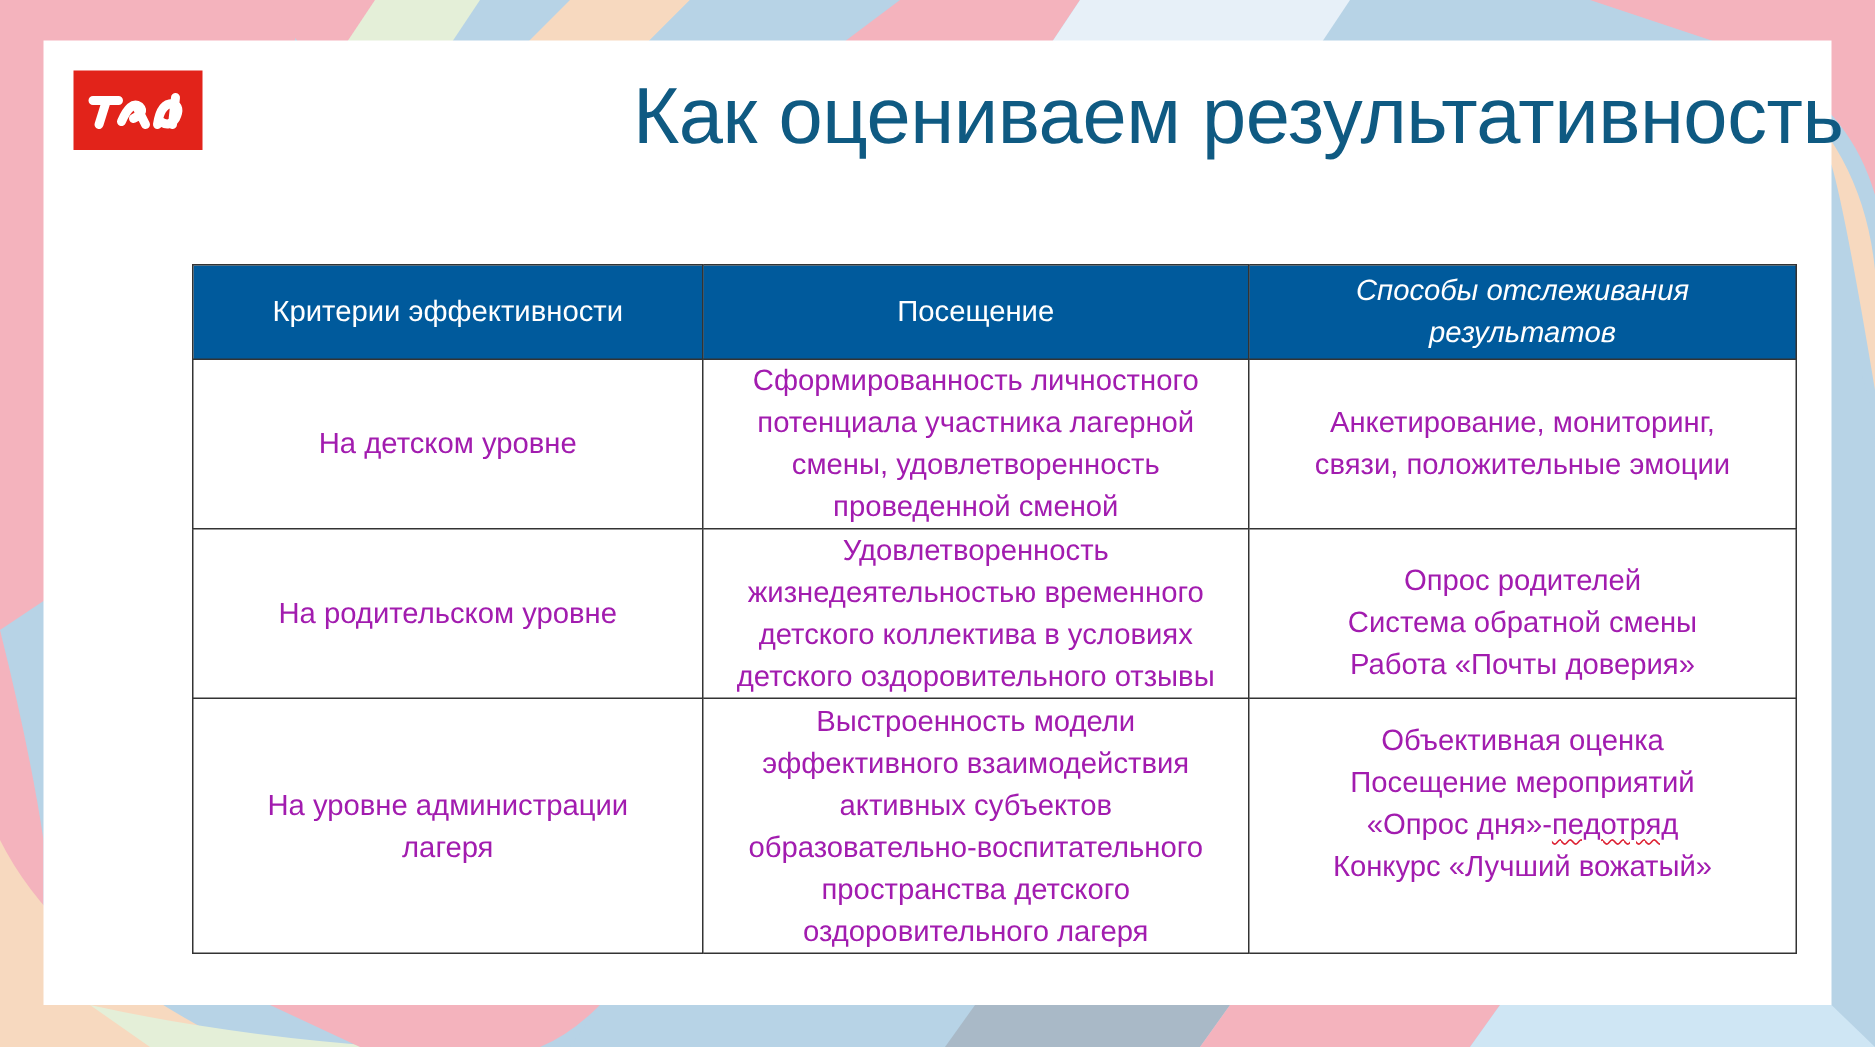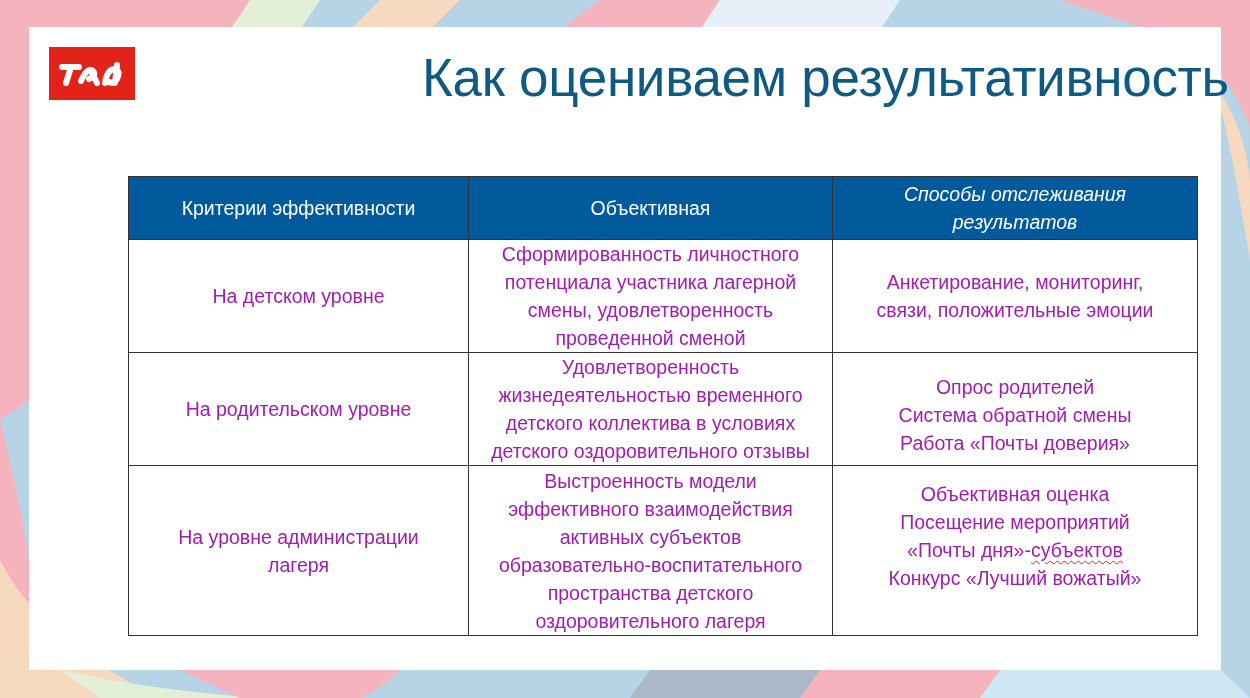--- a/index.html
+++ b/index.html
@@ -90,21 +90,21 @@
 
   <table class="grid">
     <colgroup>
       <col style="width:340px">
         <col style="width:364px">
         <col style="width:365px">
     </colgroup>
     <thead>
       <tr>
         <th>Критерии эффективности</th>
-        <th>Объективная</th>
+        <th>Посещение</th>
         <th>
           <span class="line" style="padding:0 50px;font-style:italic;">Способы отслеживания результатов</span>
         </th>
       </tr>
     </thead>
     <tbody>
       <tr style="height:113px;">
         <td>
           <span class="line">На детском уровне</span>
         </td>
@@ -144,19 +144,19 @@
           <span class="line">Выстроенность модели</span>
           <span class="line">эффективного взаимодействия</span>
           <span class="line">активных субъектов</span>
           <span class="line">образовательно-воспитательного</span>
           <span class="line">пространства детского</span>
           <span class="line">оздоровительного лагеря</span>
         </td>
         <td style="vertical-align:top; padding-top:14px;">
           <span class="line">Объективная оценка</span>
           <span class="line">Посещение мероприятий</span>
-          <span class="line"><span>«Почты дня»-</span><span class="squiggle">субъектов</span></span>
+          <span class="line"><span>«Опрос дня»-</span><span class="squiggle">педотряд</span></span>
           <span class="line">Конкурс «Лучший вожатый»</span>
         </td>
       </tr>
     </tbody>
   </table>
 </div>
 
 </body></html>

